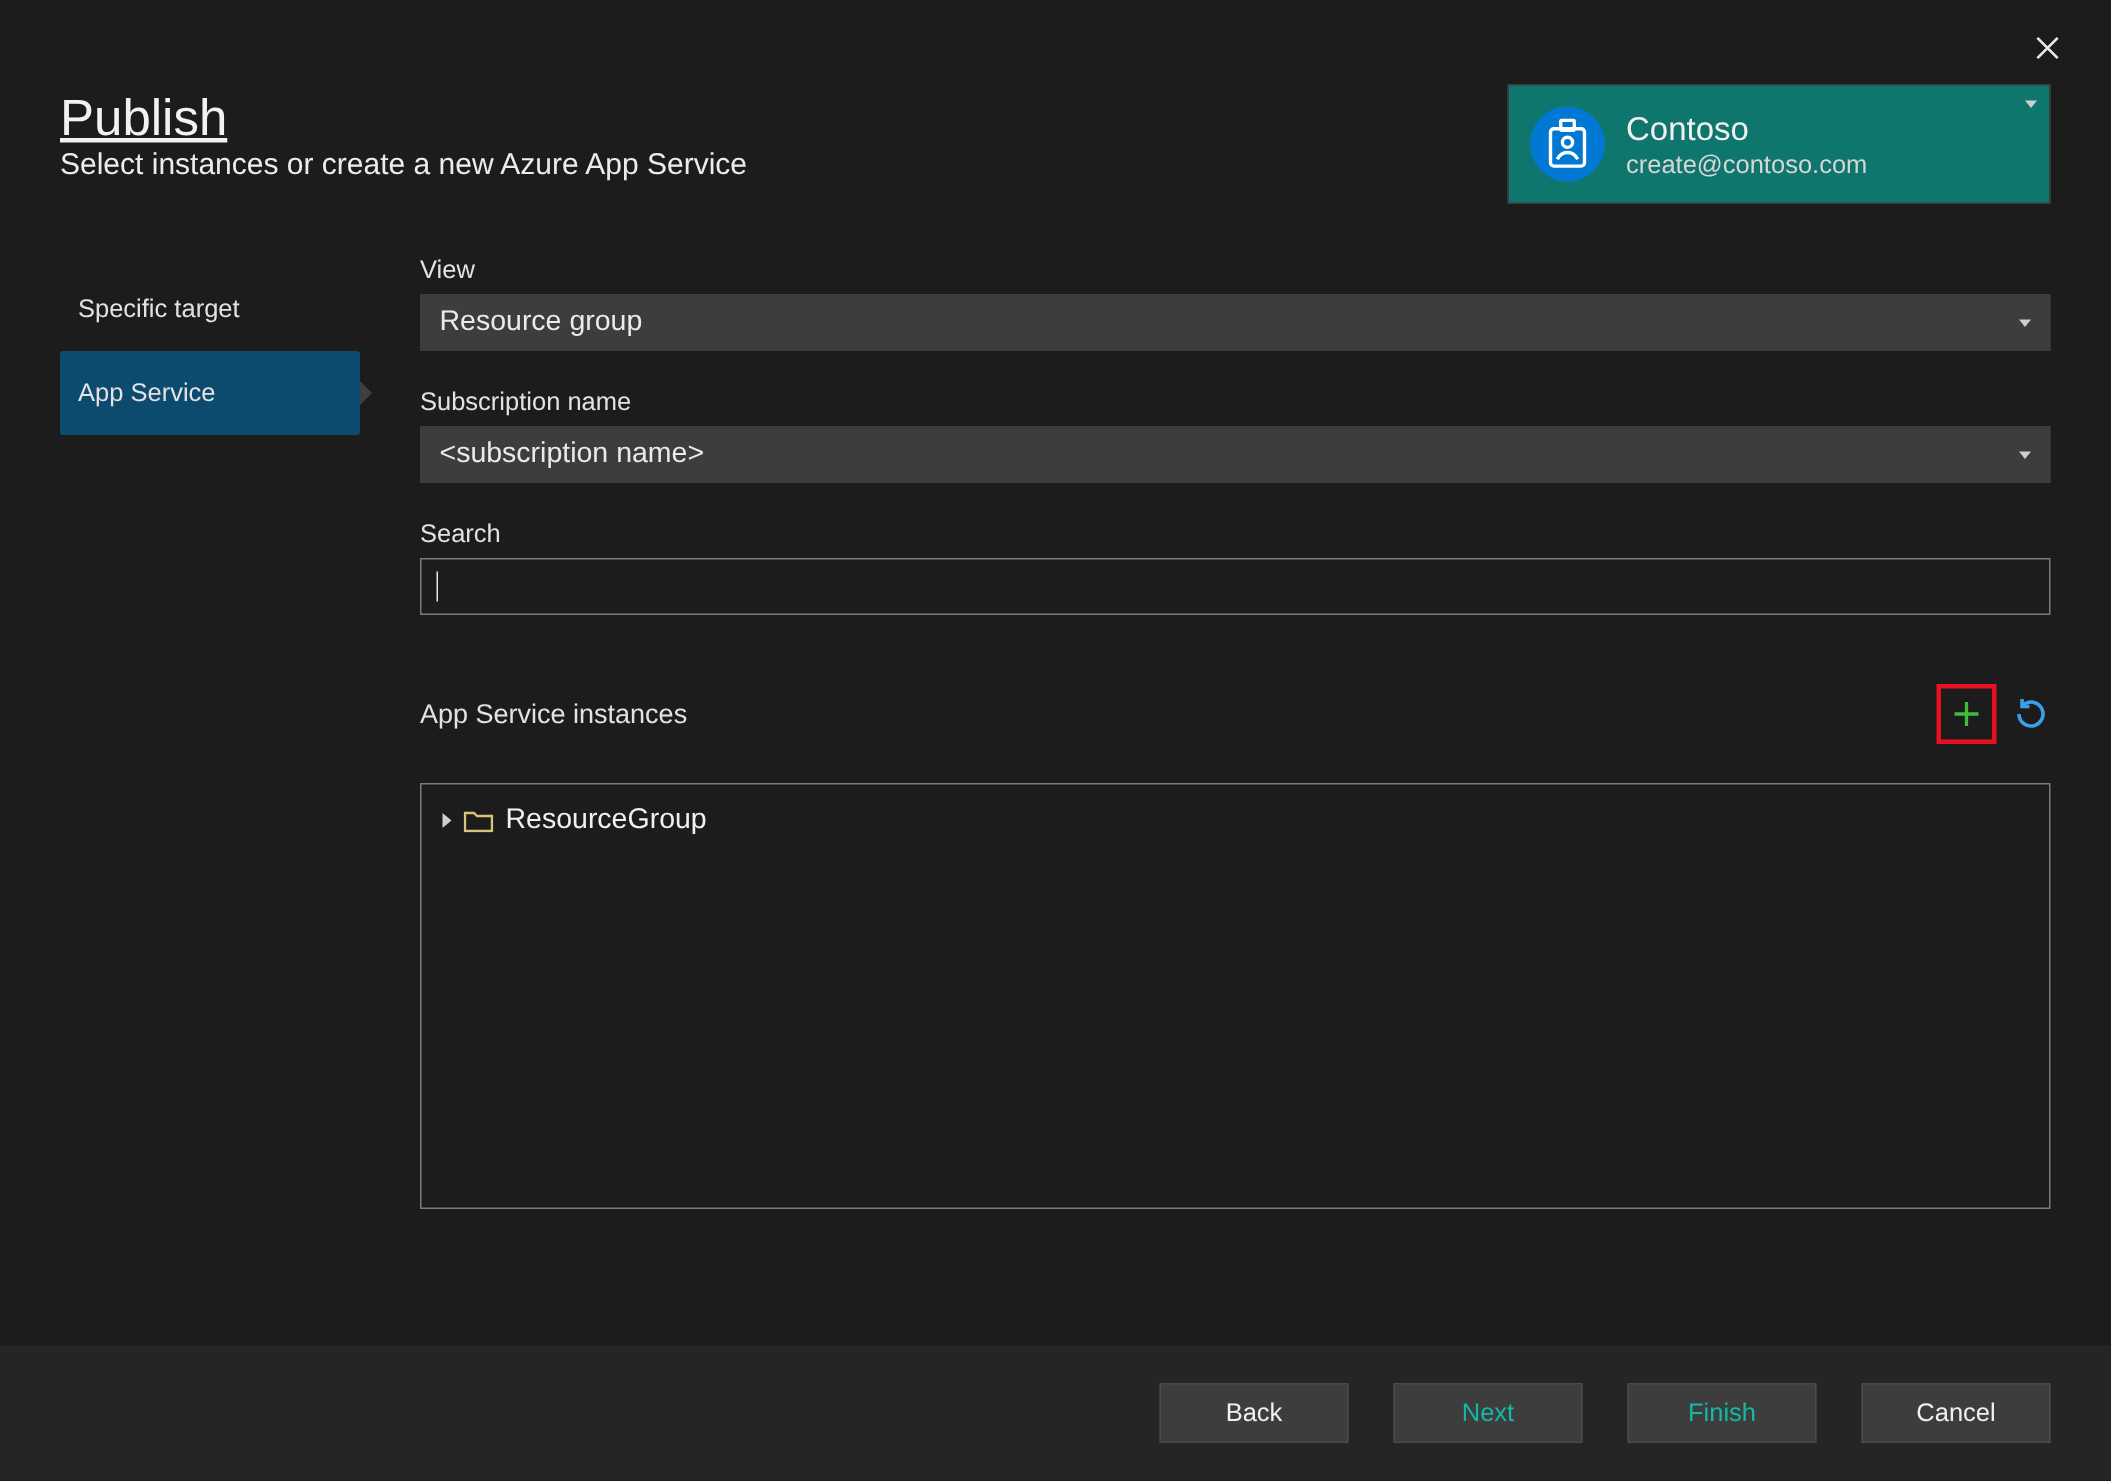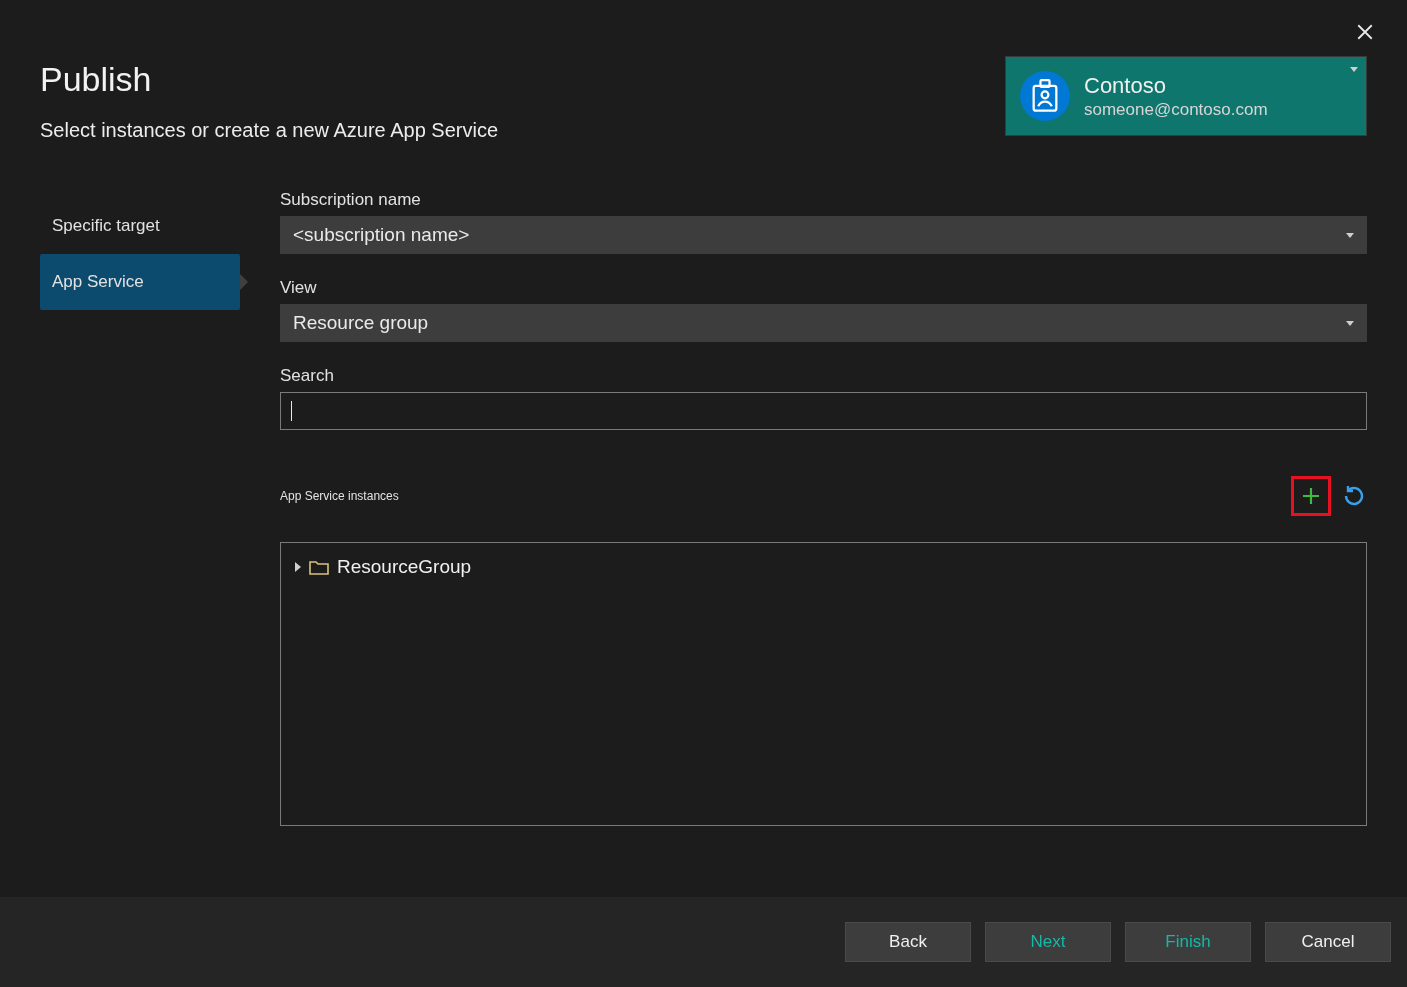--- a/index.html
+++ b/index.html
@@ -26,21 +26,22 @@
   .close-btn svg { width: 18px; height: 18px; }
 
   .header {
     padding: 60px 40px 0 40px;
     position: relative;
   }
   .title {
     font-size: 34px;
     font-weight: 300;
     color: #f2f2f2;
-    margin-bottom: 20px;
+    margin-bottom: 0;
+    text-decoration: underline;
   }
   .subtitle {
     font-size: 20px;
     font-weight: 400;
     color: #ececec;
   }
 
   .account-box {
     position: absolute;
     top: 56px; right: 40px;
@@ -136,21 +137,21 @@
     color: #eaeaea;
     padding: 0 10px;
     font-size: 17px;
     outline: none;
   }
 
   .instances-header {
     display: flex; align-items: center; justify-content: space-between;
     margin-top: 30px;
   }
-  .instances-header .field-label { margin: 0; font-size: 12px; }
+  .instances-header .field-label { margin: 0; font-size: 18px; }
   .instances-actions { display: flex; align-items: center; gap: 10px; }
   .plus-btn {
     width: 40px; height: 40px;
     border: 3px solid #e81123;
     display: flex; align-items: center; justify-content: center;
     cursor: pointer;
   }
   .plus-btn svg { width: 20px; height: 20px; }
   .refresh-btn {
     width: 26px; height: 26px;
@@ -178,22 +179,22 @@
     border-top: 5px solid transparent;
     border-bottom: 5px solid transparent;
     border-left: 6px solid #cfcfcf;
   }
   .folder-icon svg { width: 20px; height: 16px; display: block; }
 
   .footer {
     height: 90px;
     background: #252525;
     display: flex; align-items: center; justify-content: flex-end;
-    padding-right: 16px;
-    gap: 14px;
+    padding-right: 40px;
+    gap: 30px;
   }
   .btn {
     width: 126px; height: 40px;
     background: #3d3d3d;
     border: 1px solid #4a4a4a;
     color: #f0f0f0;
     font-size: 17px;
     display: flex; align-items: center; justify-content: center;
     cursor: pointer;
   }
@@ -228,49 +229,49 @@
       <div class="account-avatar">
         <svg viewBox="0 0 24 30">
           <rect x="2" y="6" width="20" height="22" rx="2" fill="none" stroke="#fff" stroke-width="2"></rect>
           <rect x="8" y="1" width="8" height="6" rx="1" fill="none" stroke="#fff" stroke-width="2"></rect>
           <circle cx="12" cy="14" r="3" fill="none" stroke="#fff" stroke-width="2"></circle>
           <path d="M6 24c1.5-3 4-4 6-4s4.5 1 6 4" fill="none" stroke="#fff" stroke-width="2"></path>
         </svg>
       </div>
       <div class="account-text">
         <span class="account-name">Contoso</span>
-        <span class="account-email">someone@contoso.com</span>
+        <span class="account-email">create@contoso.com</span>
       </div>
       <div class="account-caret caret-down"></div>
     </div>
   </div>
 
   <div class="content">
     <div class="sidebar">
       <div class="side-item">
         <span>Specific target</span>
       </div>
       <div class="side-item active">
         <span>App Service</span>
       </div>
     </div>
 
     <div class="main">
       <div class="field-group">
+        <div class="field-label">View</div>
+        <div class="dropdown">
+          <span>Resource group</span>
+          <span class="caret-down"></span>
+        </div>
+      </div>
+
+      <div class="field-group">
         <div class="field-label">Subscription name</div>
         <div class="dropdown">
           <span>&lt;subscription name&gt;</span>
-          <span class="caret-down"></span>
-        </div>
-      </div>
-
-      <div class="field-group">
-        <div class="field-label">View</div>
-        <div class="dropdown">
-          <span>Resource group</span>
           <span class="caret-down"></span>
         </div>
       </div>
 
       <div class="field-group" style="margin-bottom:16px;">
         <div class="field-label">Search</div>
         <div style="position:relative;">
           <input type="text" class="search-input" value="" style="">
           <span class="cursor-caret" style="position:absolute;left:10px;top:9px;"></span>
         </div>

